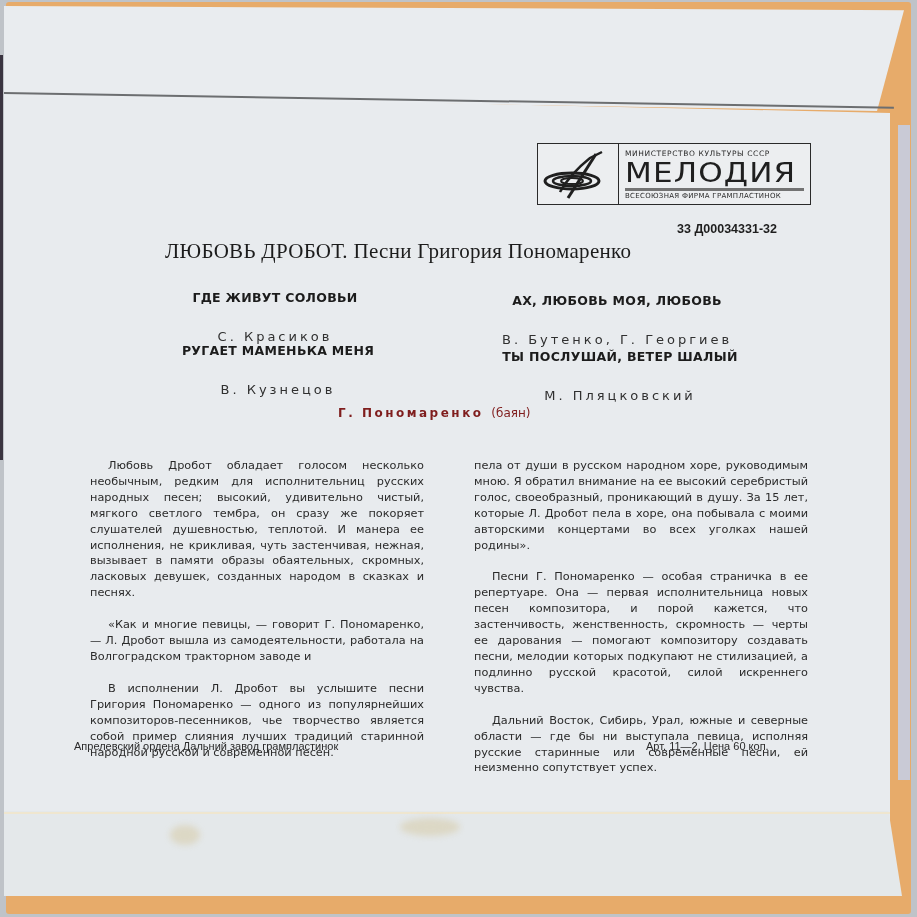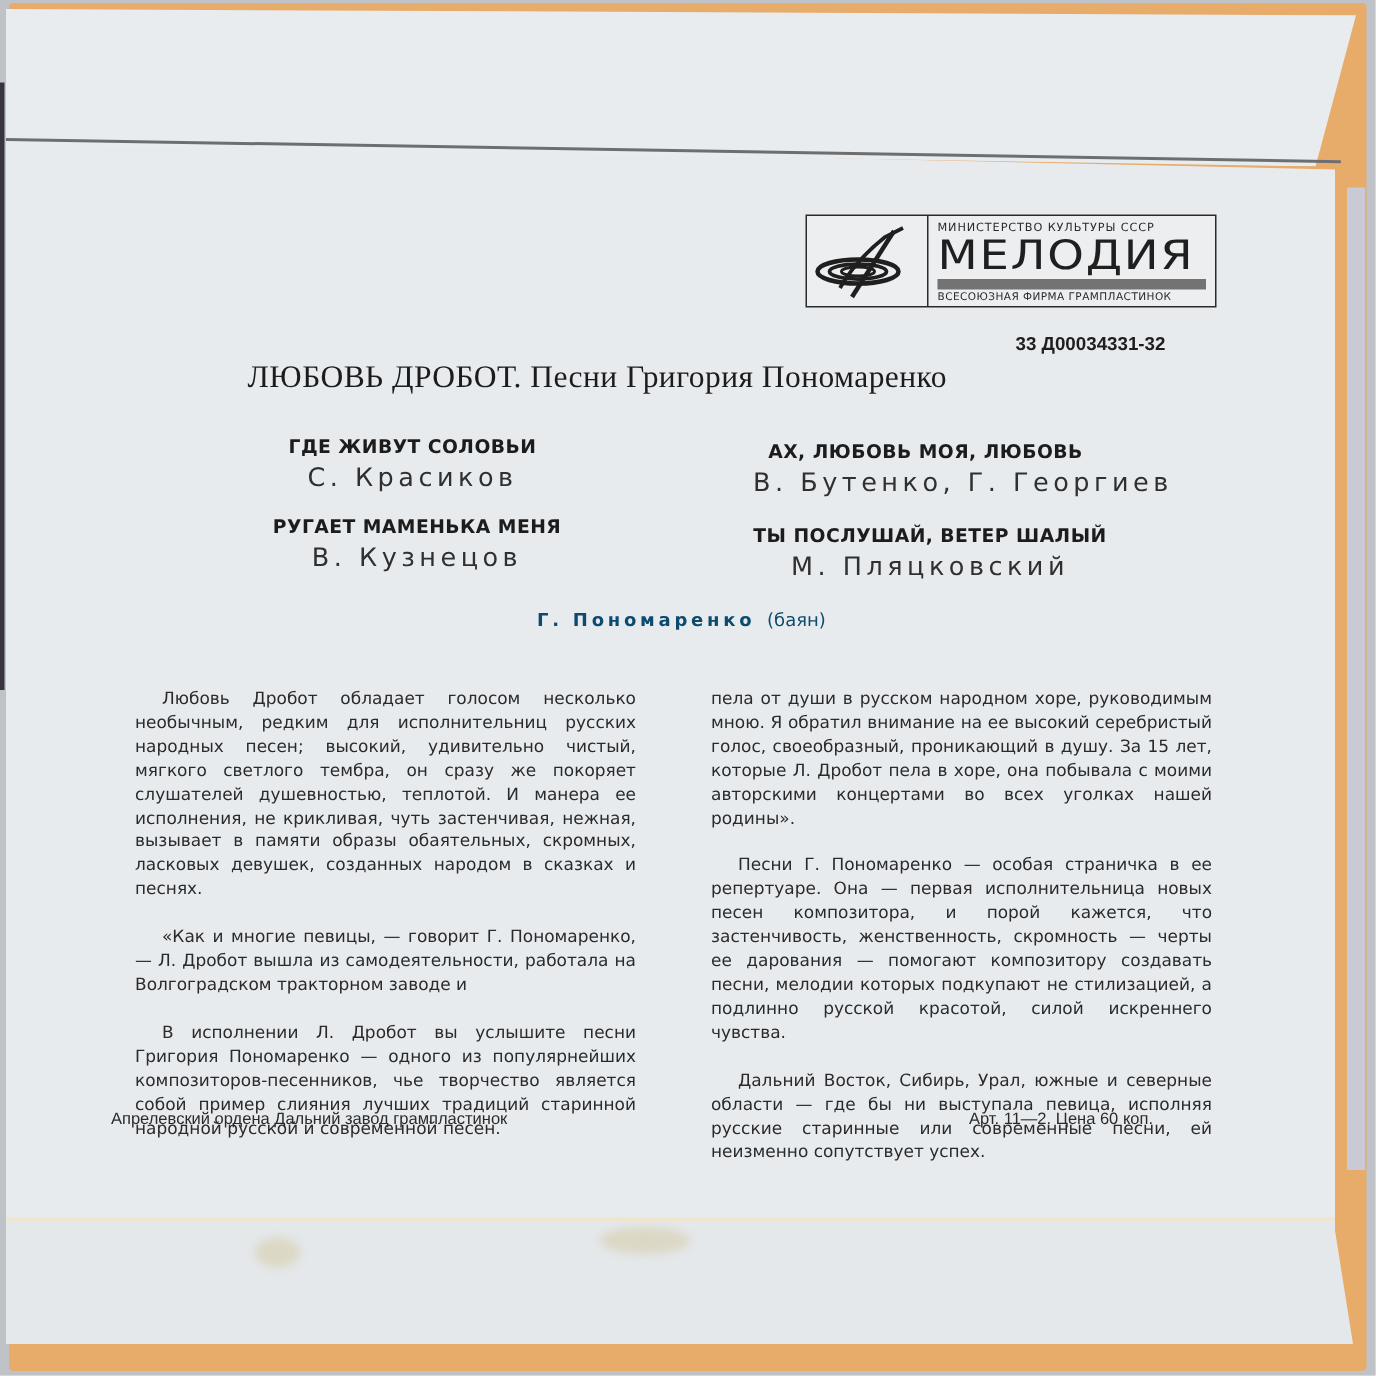--- a/index.html
+++ b/index.html
@@ -52,38 +52,38 @@
   
   .logo {
     position: absolute; left: 537px; top: 143px; width: 274px; height: 62px;
     border: 1.5px solid #2a2a2a; box-sizing: border-box;
     display: flex; background: #eceef0;
   }
   .logo-mark { width: 80px; height: 100%; border-right: 1.5px solid #2a2a2a; position: relative; }
   .logo-text { flex: 1; display: flex; flex-direction: column; justify-content: center; padding: 0 6px; }
   .logo-ministry { font-size: 7.5px; letter-spacing: 0.6px; color: #2a2a2a; text-align: left; }
   .logo-brand { font-family: "DejaVu Sans", sans-serif; font-size: 27px; letter-spacing: 1px; color: #1f1f1f; line-height: 30px; font-weight: normal; transform: scaleX(1.15); transform-origin: left; }
-  .logo-firm { font-size: 7px; letter-spacing: 0.3px; color: #2a2a2a; border-top: 7px solid #737373; padding-top: 1px; }
+  .logo-firm { font-size: 7px; letter-spacing: 0.3px; color: #2a2a2a; border-top: 3px solid #737373; padding-top: 1px; }
 
   .catalog {
     position: absolute; left: 677px; top: 222px; font-size: 12.5px; font-weight: bold;
     color: #1e1e1e; font-family: "Liberation Sans Narrow", "Liberation Sans", sans-serif;
   }
   .album-title {
     position: absolute; left: 165px; top: 239px; width: 580px;
     font-family: "Liberation Serif", serif; font-size: 21px; color: #1c1c1c;
     letter-spacing: 0.3px; white-space: nowrap;
   }
   .album-title .artist { font-weight: normal; }
 
   .song { position: absolute; text-align: center; }
   .song-title { font-size: 12.5px; font-weight: bold; color: #1c1c1c; letter-spacing: 0.3px; white-space: nowrap; }
-  .song-author { font-size: 17px; color: #303030; letter-spacing: 3px; margin-top: 4px; white-space: nowrap; }
+  .song-author { font-size: 13px; color: #303030; letter-spacing: 3px; margin-top: 24px; white-space: nowrap; }
 
-  .accompanist { position: absolute; left: 358px; top: 406px; font-size: 12px; white-space: nowrap; color:#0c4a6e; }
+  .accompanist { position: absolute; left: 338px; top: 406px; font-size: 12px; white-space: nowrap; color:#7f1d1d; }
   .accompanist .name { font-weight: bold; letter-spacing: 2.5px; }
   .accompanist .inst { font-weight: normal; letter-spacing: 0; margin-left: 4px; }
 
   .col {
     position: absolute; width: 366px;
     font-size: 11.3px; line-height: 15.9px; color: #2a2a2a;
     text-align: justify;
   }
   .col p { margin: 16px; text-indent: 18px; }
   .col p.noindent { text-indent: 0; }

